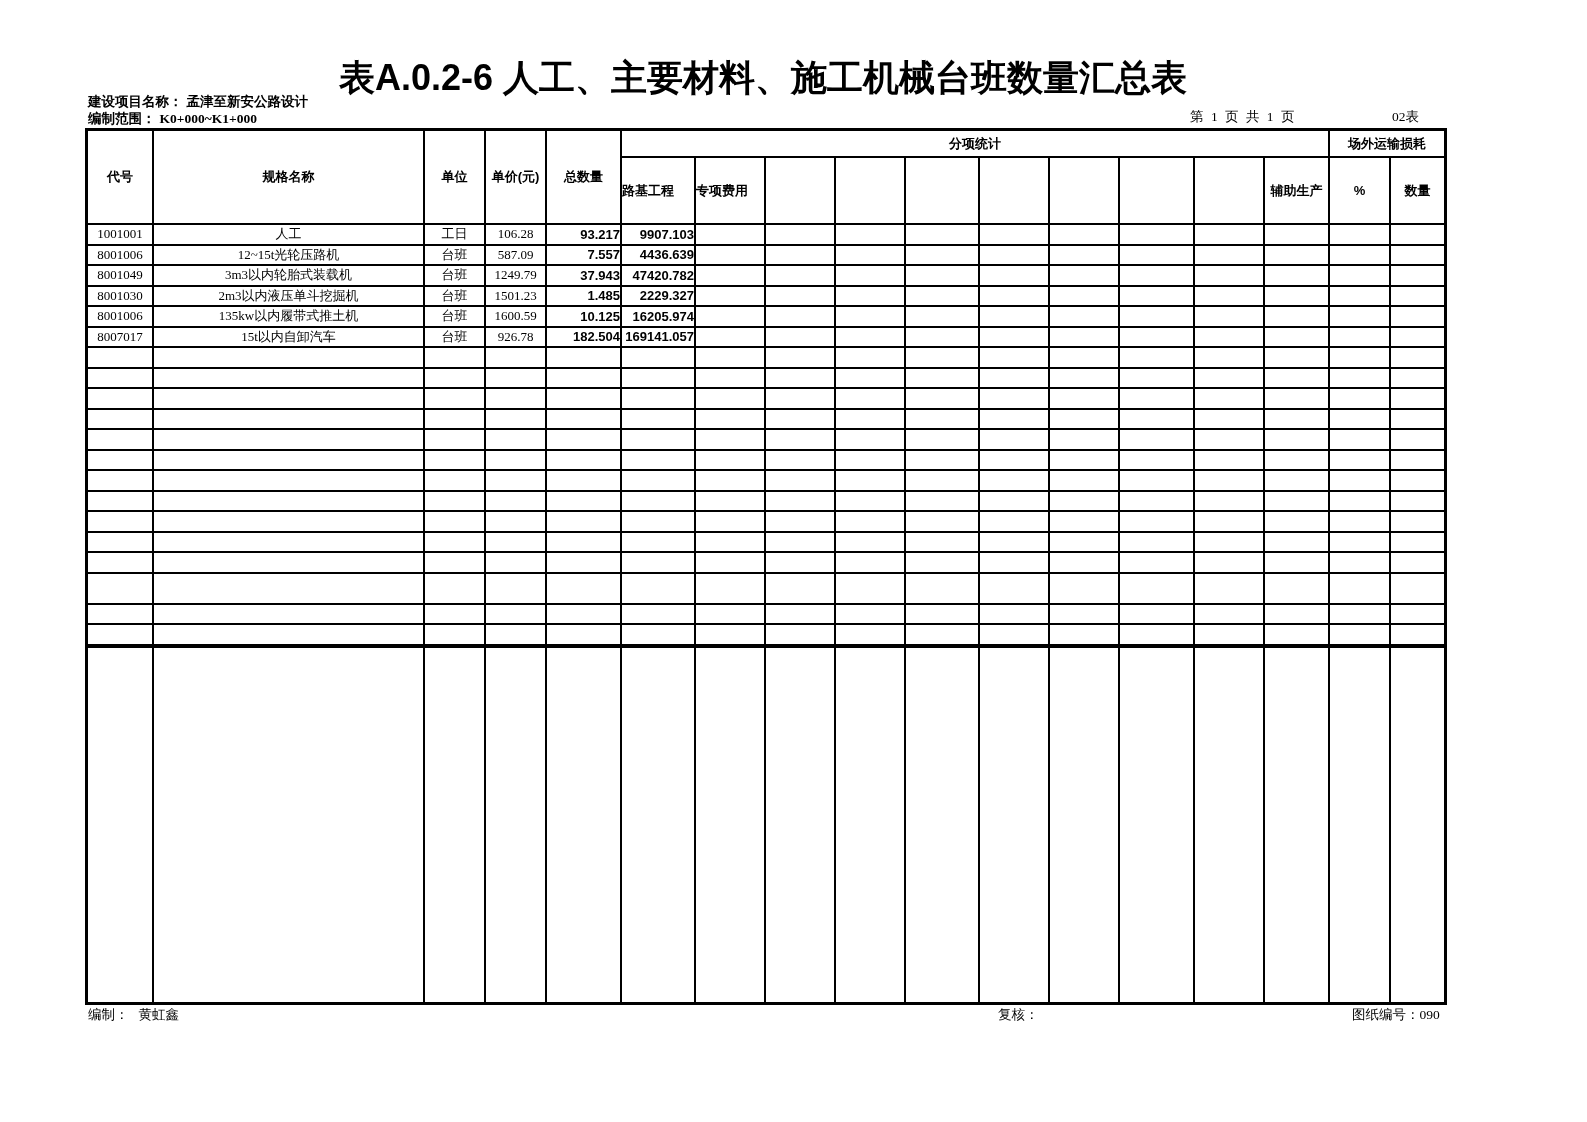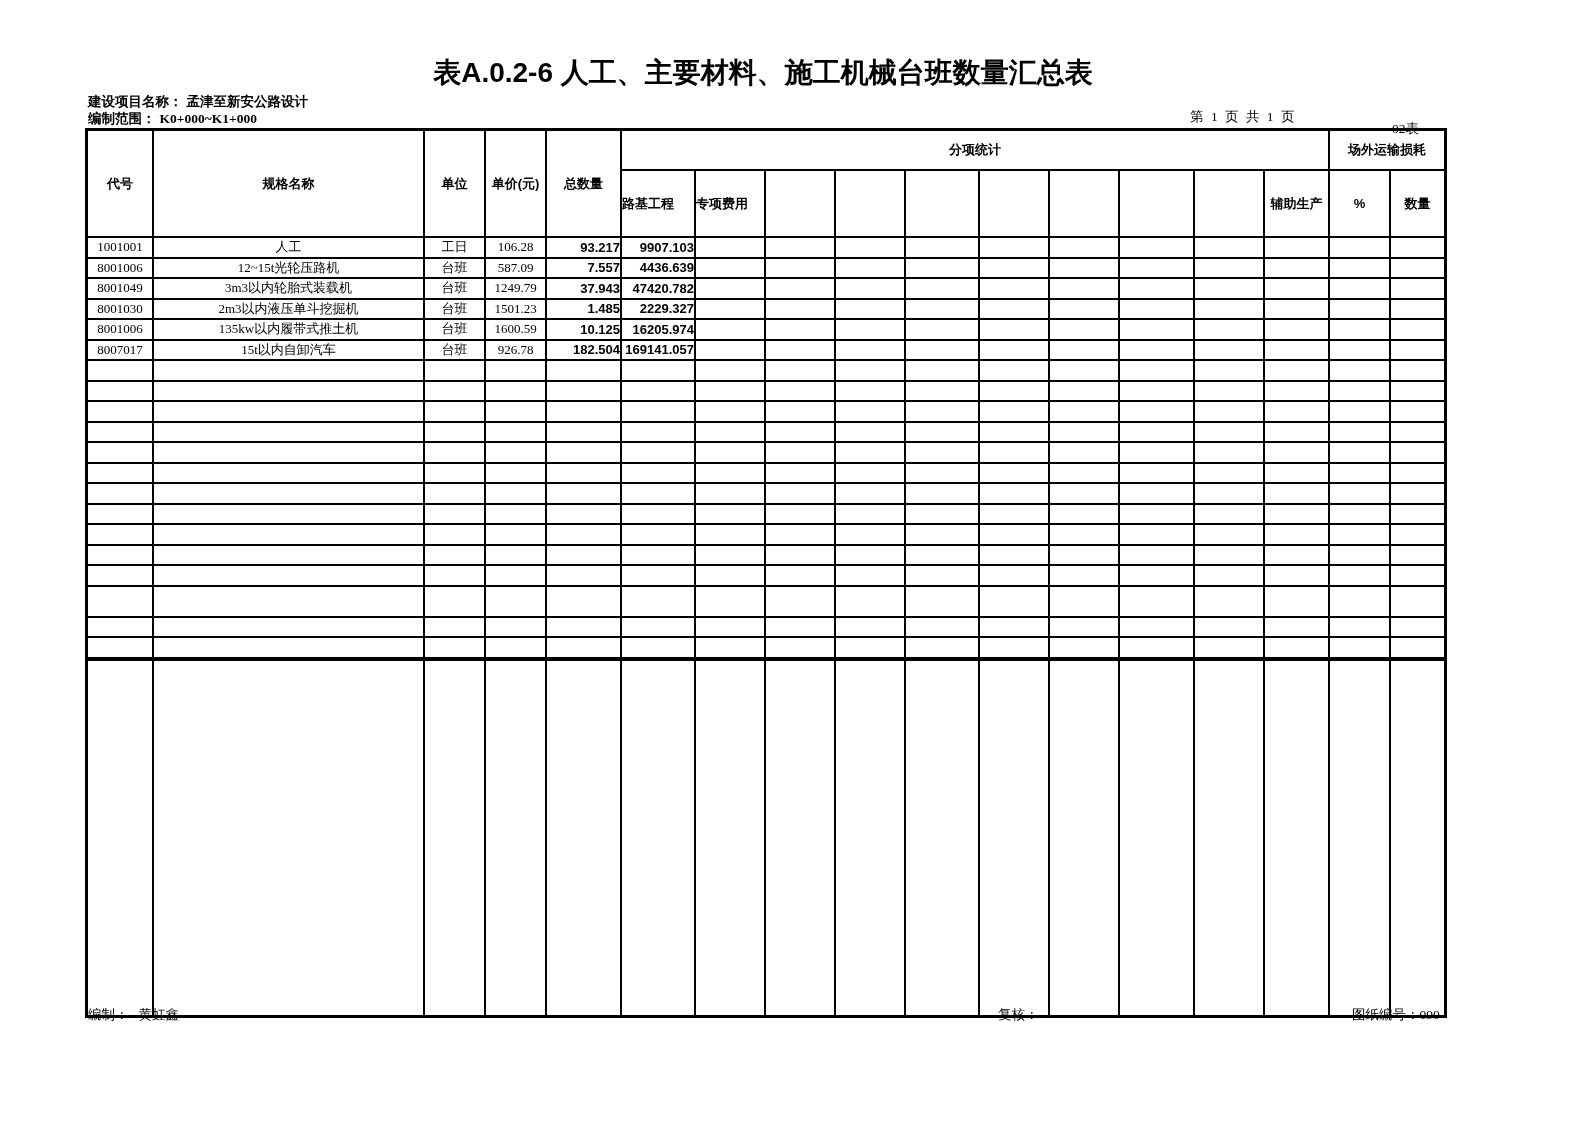--- a/index.html
+++ b/index.html
@@ -3,28 +3,28 @@
 <meta charset="utf-8">
 <style>
   html,body { margin:0; padding:0; }
   body {
     width:1587px; height:1122px; background:#ffffff; color:#000;
     font-family:"Liberation Serif", serif; position:relative; overflow:hidden;
   }
   .page-title {
     position:absolute; top:54px; left:85px; width:1356px;
     text-align:center; font-family:"Liberation Sans", sans-serif;
-    font-weight:700; font-size:28px; white-space:nowrap;
+    font-weight:700; font-size:36px; white-space:nowrap;
   }
   .info-line { position:absolute; left:88px; font-size:13.5px; font-weight:600; white-space:nowrap; }
   .info-line.l1 { top:93px; }
   .info-line.l2 { top:110px; }
   .info-line .val { font-weight:700; margin-left:4px; }
   .page-number  { position:absolute; top:108px; left:1190px; font-size:13.5px; letter-spacing:2px; }
-  .sheet-number { position:absolute; top:108px; left:1392px; font-size:13.5px;margin-top:12px; }
+  .sheet-number { position:absolute; top:108px; left:1392px; font-size:13.5px; }
 
   .tbl-wrap {
     position:absolute; left:85px; top:128px;
   }
   table.main {
     border-collapse:separate; border-spacing:0; table-layout:fixed;
     width:1356px; border:3px solid #000;
   }
   table.main th, table.main td {
     box-sizing:border-box; padding:0; margin:0; overflow:hidden;
@@ -32,21 +32,21 @@
     font-size:13px; vertical-align:middle;
   }
   table.main th:last-child, table.main td:last-child { border-right:none; }
   table.main tr.r-bottom td { border-bottom:none; border-top:2px solid #000; }
 
   
   thead th {
     font-family:"Liberation Sans", sans-serif; font-weight:700;
     font-size:14px; text-align:center; white-space:nowrap;
   }
-  th.h-group { height:40px; }
+  th.h-group { height:27px; }
   th.h-sub   { height:67px; }
   th.h-merge { height:94px; }
   th.h-left  { text-align:left; padding-left:3px; }
   th.h-price { font-size:13px; }
 
   
   tbody td { height:20.5px; }
   tr.r-data td  { height:20.5px; }
   tr.r-tall td  { height:31px; }
   tr.r-bottom td{ height:356px; }

